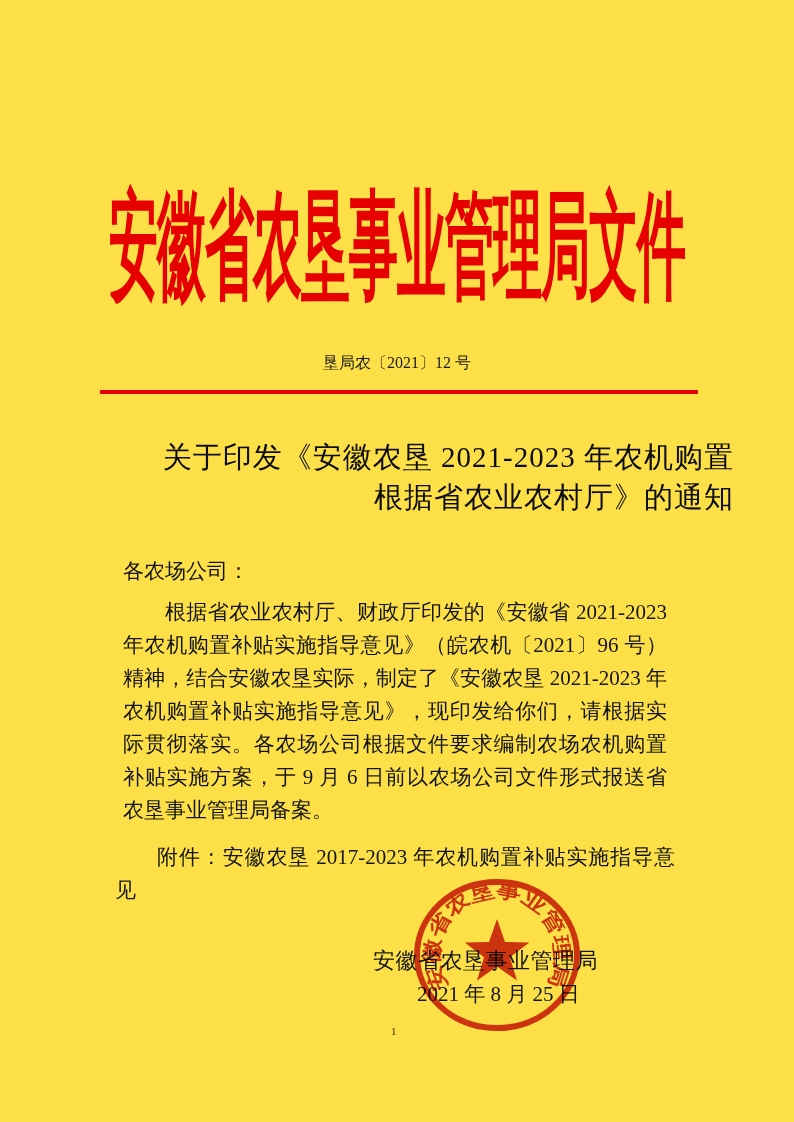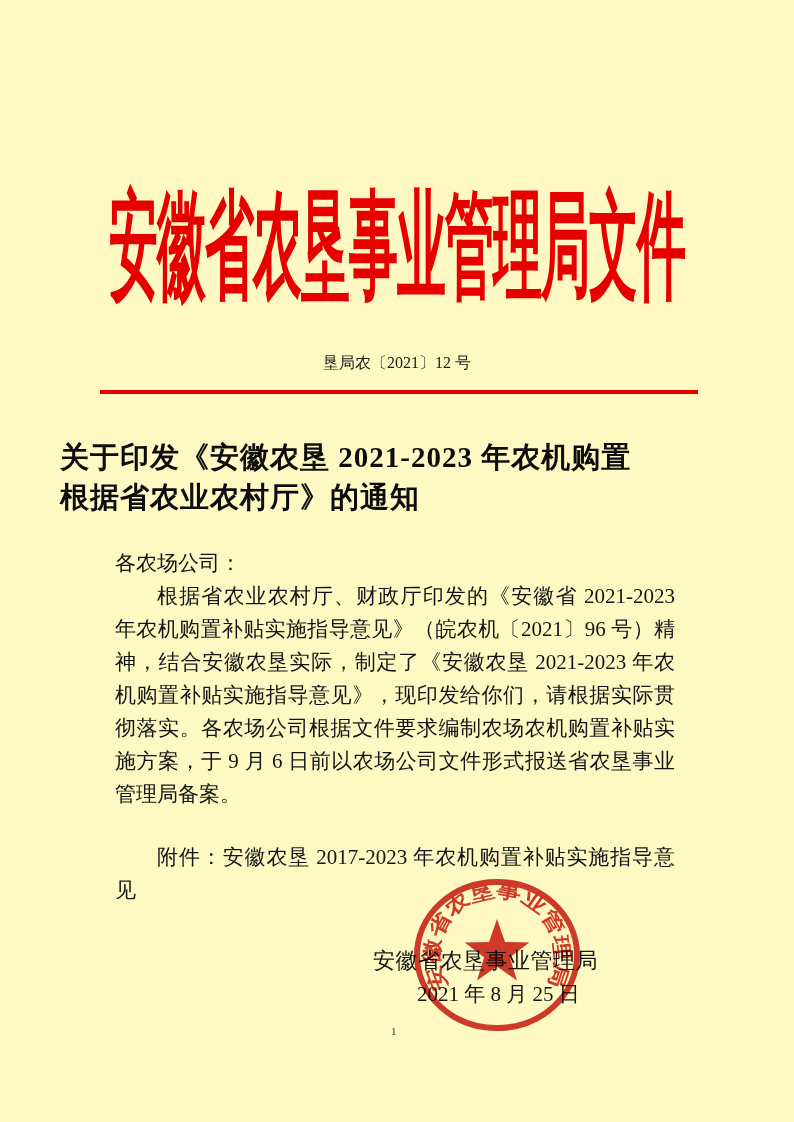--- a/index.html
+++ b/index.html
@@ -1,47 +1,47 @@
 <!DOCTYPE html>
 <html><head>
 <meta charset="utf-8">
 <style>
   html,body { margin:0; padding:0; background:#ffffff; }
   .page {
     position:relative; width:794px; height:1122px; margin:0 auto;
-    background:#fef9c3; overflow:hidden;
+    background:#fde047; overflow:hidden;
     font-family:"Liberation Serif","DejaVu Serif",serif;
     color:#111111;
   }
   
   .org-title {
     position:absolute; top:222px; left:0; width:100%;
     text-align:center; white-space:nowrap;
     font-size:49px; line-height:49px; font-weight:bold; color:#e60000;
   }
   .org-title .stretch { display:inline-block; transform:scaleY(2.40); transform-origin:50% 50%; letter-spacing:-1px; }
   
   .doc-number {
     position:absolute; top:351px; left:0; width:100%;
     text-align:center; font-size:16px; line-height:24px; color:#1a1a1a;
   }
   
   .red-rule { position:absolute; top:390px; left:100px; width:598px; height:4px; background:#e60000; }
   
   .doc-title {
     position:absolute; top:437px; left:60px; width:674px;
-    text-align:left; font-weight:bold; font-size:29px; line-height:40px;
+    text-align:right; font-weight:normal; font-size:29px; line-height:40px;
     letter-spacing:1px; color:#0d0d0d;
   }
   
   .body-block {
     position:absolute; top:547px; left:115px; width:560px;
     font-size:21px; line-height:33px; text-align:justify; color:#141414;
   }
-  .body-block p { margin:0; }
+  .body-block p { margin:8px; }
   .body-block .indent { text-indent:2em; }
   .attachment {
     position:absolute; top:841px; left:115px; width:560px;
     font-size:21px; line-height:33px; text-indent:2em; text-align:justify; color:#141414;
   }
   .signature { position:absolute; top:949px; left:373px; font-size:22px; line-height:24px; letter-spacing:0.5px; color:#141414; }
   .sign-date { position:absolute; top:983px; left:417px; font-size:21px; line-height:23px; color:#141414; }
   .page-footnote { position:absolute; top:1025px; left:391px; font-size:11px; color:#333; }
   
   .seal { position:absolute; left:406px; top:864px; width:182px; height:182px; mix-blend-mode:multiply; opacity:0.9; }

